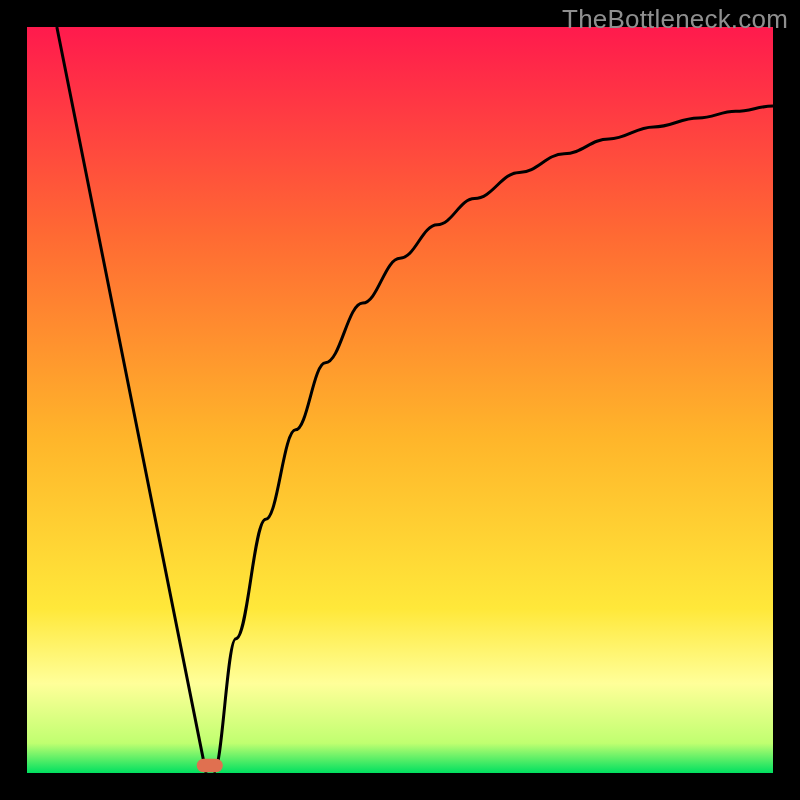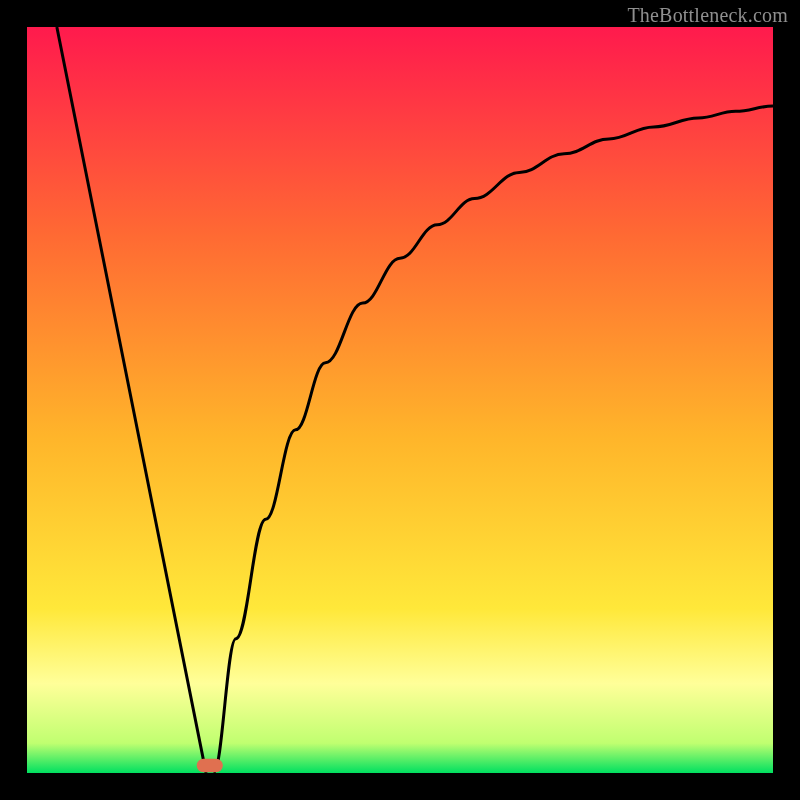--- a/index.html
+++ b/index.html
@@ -23,22 +23,22 @@
     position: absolute;
     left: 27px;
     top: 27px;
     width: 746px;
     height: 746px;
   }
   .watermark {
     position: absolute;
     top: 4px;
     right: 12px;
-    font-family: Liberation Serif, serif;
-    font-size: 20px;
+    font-family: Liberation Sans, sans-serif;
+    font-size: 26px;
     font-weight: 400;
     color: #8f8f8f;
     letter-spacing: 0.2px;
     text-align: center;
   }
 </style>
 </head>
 <body>
 
 <div class="frame">

